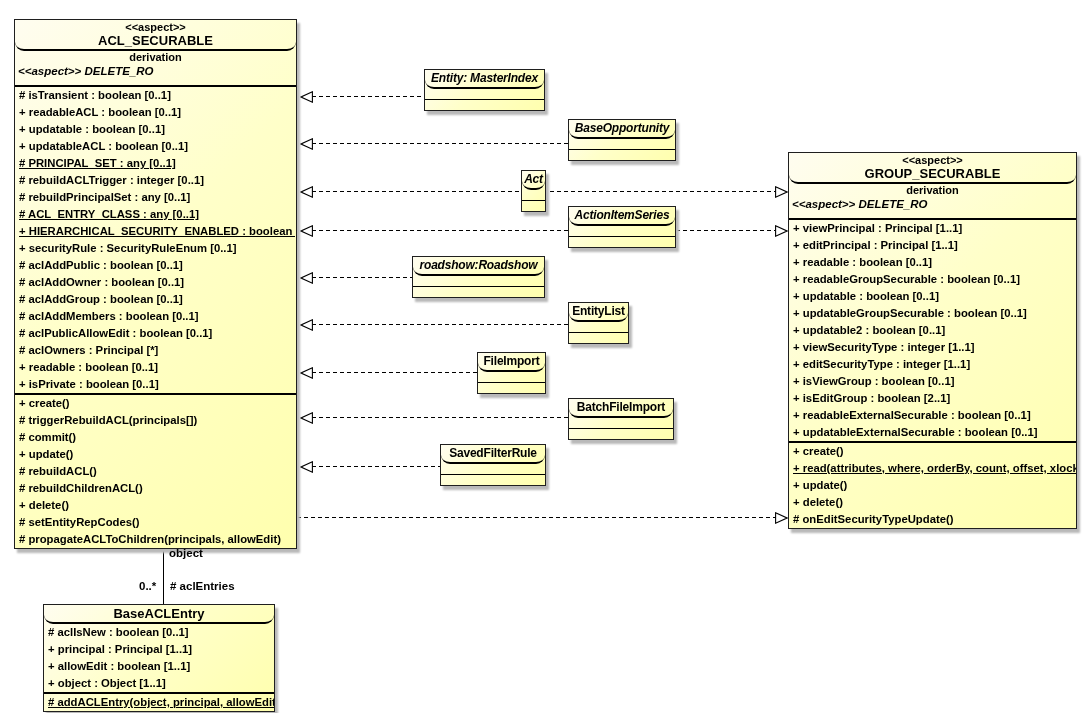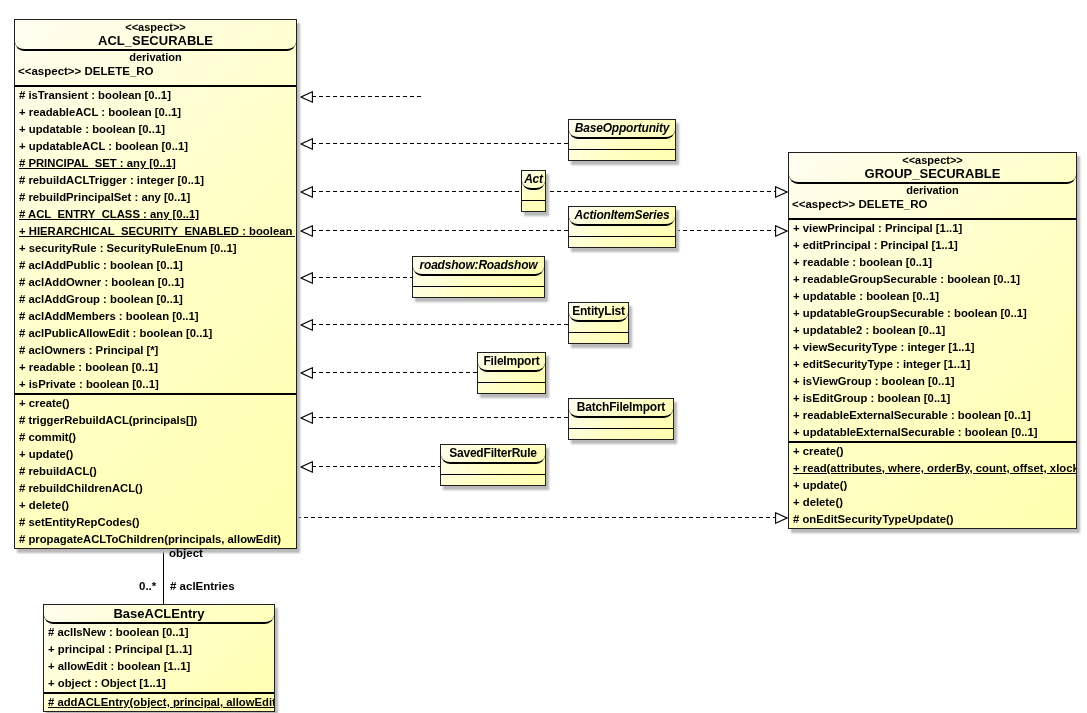--- a/index.html
+++ b/index.html
@@ -8,21 +8,21 @@
   .node{position:absolute;border:1.4px solid #1f1f1f;
         background:linear-gradient(135deg,#fffdf0 0%,#ffffc9 45%,#ffffae 100%);
         box-shadow:3px 4px 2px #b9b9b9;box-sizing:border-box;}
   .head{border-bottom:2px solid #000;text-align:center;padding:1px 2px;border-radius:9px;}
   .stereo{font-size:11px;line-height:12px;}
   .cname{font-size:13px;line-height:15px;white-space:nowrap;}
   .small .cname{font-size:12px;line-height:15px;letter-spacing:-0.2px;}
   .it .cname{font-style:italic;}
   .sub{border-bottom:2px solid #000;padding-bottom:6px;}
   .subrow.center{text-align:center;font-size:11px;line-height:13px;}
-  .subrow.left{text-align:left;font-size:11.5px;line-height:15px;padding-left:3px;white-space:nowrap;}
+  .subrow.left{text-align:left;font-size:11.5px;line-height:15px;padding-left:3px;white-space:nowrap;font-style:italic;}
   .attrs{border-bottom:2px solid #000;}
   .row{font-size:11.3px;line-height:17px;height:17px;padding-left:4px;white-space:nowrap;overflow:hidden;}
   .row.u{text-decoration:underline;}
   .emptyc{height:10px;}
   .emptyc.first{border-bottom:1.4px solid #000;}
   .dash{position:absolute;height:1.3px;
         background:repeating-linear-gradient(to right,#000 0 4px,transparent 4px 7px);}
   .solidv{position:absolute;width:1.3px;background:#000;}
   .arrow{position:absolute;}
   .lbl{position:absolute;font-size:11.5px;white-space:nowrap;}
@@ -132,21 +132,21 @@
         <div class="row">+ viewPrincipal : Principal [1..1]</div>
         <div class="row">+ editPrincipal : Principal [1..1]</div>
         <div class="row">+ readable : boolean [0..1]</div>
         <div class="row">+ readableGroupSecurable : boolean [0..1]</div>
         <div class="row">+ updatable : boolean [0..1]</div>
         <div class="row">+ updatableGroupSecurable : boolean [0..1]</div>
         <div class="row">+ updatable2 : boolean [0..1]</div>
         <div class="row">+ viewSecurityType : integer [1..1]</div>
         <div class="row">+ editSecurityType : integer [1..1]</div>
         <div class="row">+ isViewGroup : boolean [0..1]</div>
-        <div class="row">+ isEditGroup : boolean [0..1]</div>
+        <div class="row">+ isEditGroup : boolean [2..1]</div>
         <div class="row">+ readableExternalSecurable : boolean [0..1]</div>
         <div class="row">+ updatableExternalSecurable : boolean [0..1]</div>
       </div>
       <div class="rows ops">
         <div class="row">+ create()</div>
         <div class="row u">+ read(attributes, where, orderBy, count, offset, xlock)</div>
         <div class="row">+ update()</div>
         <div class="row">+ delete()</div>
         <div class="row"># onEditSecurityTypeUpdate()</div>
       </div>
@@ -158,20 +158,27 @@
       <div class="rows attrs">
         <div class="row"># aclIsNew : boolean [0..1]</div>
         <div class="row">+ principal : Principal [1..1]</div>
         <div class="row">+ allowEdit : boolean [1..1]</div>
         <div class="row">+ object : Object [1..1]</div>
       </div>
       <div class="rows ops">
         <div class="row u"># addACLEntry(object, principal, allowEdit)</div>
       </div>
     </div>
+    <div class="node small it" style="left: 424px; top: 69px; width: 121px;">
+      <div class="head">
+        <div class="cname">Entity: MasterIndex</div>
+      </div>
+      <div class="emptyc first"></div>
+      <div class="emptyc"></div>
+    </div>
     <div class="node small it" style="left: 568px; top: 119px; width: 108px;">
       <div class="head">
         <div class="cname">BaseOpportunity</div>
       </div>
       <div class="emptyc first"></div>
       <div class="emptyc"></div>
     </div>
     <div class="node small it" style="left: 521px; top: 170px; width: 25px;">
       <div class="head">
         <div class="cname">Act</div>

